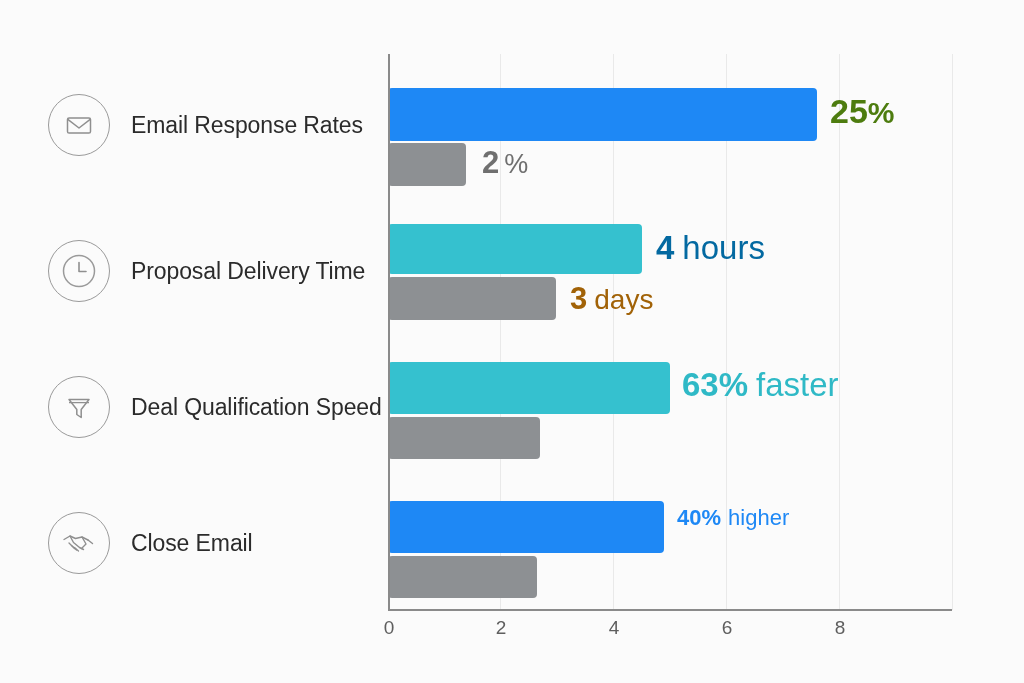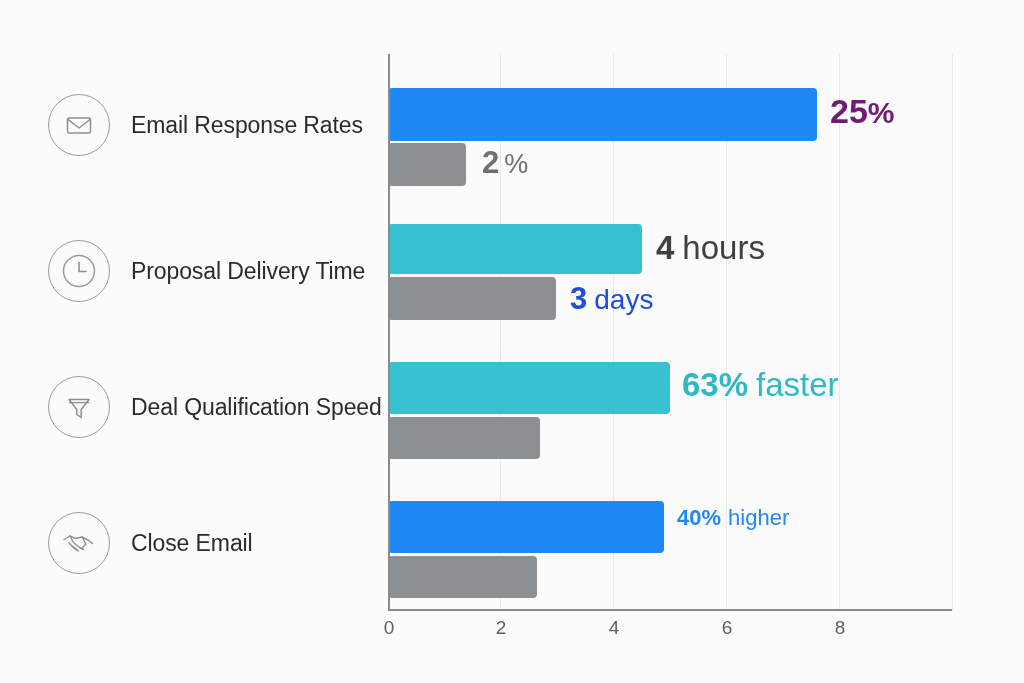--- a/index.html
+++ b/index.html
@@ -189,33 +189,33 @@
 
     <div class="bar" style="top: 170px; height: 50px; width: 253.8px; background: rgb(53, 193, 207);"></div>
     <div class="bar" style="top: 223px; height: 43px; width: 167.508px; background: rgb(141, 144, 147);"></div>
 
     <div class="bar" style="top:308px; height:52px; width:282px; background:#35c1cf;"></div>
     <div class="bar" style="top: 363px; height: 42px; width: 152.28px; background: rgb(141, 144, 147);"></div>
 
     <div class="bar" style="top: 447px; height: 52px; width: 276.36px; background: rgb(30, 136, 245);"></div>
     <div class="bar" style="top: 502px; height: 42px; width: 148.896px; background: rgb(141, 144, 147);"></div>
 
-    <div class="bar-label" style="left:442px; top:40px; font-size:34px; color:#701a75;">
+    <div class="bar-label" style="left:442px; top:40px; font-size:34px; color:#4d7c0f;">
       <span class="big">25</span><span class="unit" style="font-size:30px; font-weight:bold;">%</span>
     </div>
 
     <div class="bar-label" style="left:94px; top:93px; font-size:31px; color:#6f6f6f;">
       <span class="big">2</span><span class="unit" style="font-size:27px; padding-left:5px;">%</span>
     </div>
 
-    <div class="bar-label" style="left:268px; top:177px; font-size:33px; color:#404040;">
+    <div class="bar-label" style="left:268px; top:177px; font-size:33px; color:#0369a1;">
       <span class="big">4</span><span class="unit" style="padding-left:8px;">hours</span>
     </div>
 
-    <div class="bar-label" style="left:182px; top:229px; font-size:31px; color:#1d4ed8;">
+    <div class="bar-label" style="left:182px; top:229px; font-size:31px; color:#a16207;">
       <span class="big">3</span><span class="unit" style="font-size:28px; padding-left:7px;">days</span>
     </div>
 
     <div class="bar-label" style="left:294px; top:314px; font-size:33px; color:#2fb9c6;">
       <span class="big">63%</span><span class="unit" style="padding-left:8px;margin-top:18px;">faster</span>
     </div>
 
     <div class="bar-label" style="left:289px; top:453px; font-size:22px; color:#1e88f5;">
       <span class="big">40%</span><span class="unit" style="padding-left:7px;">higher</span>
     </div>

